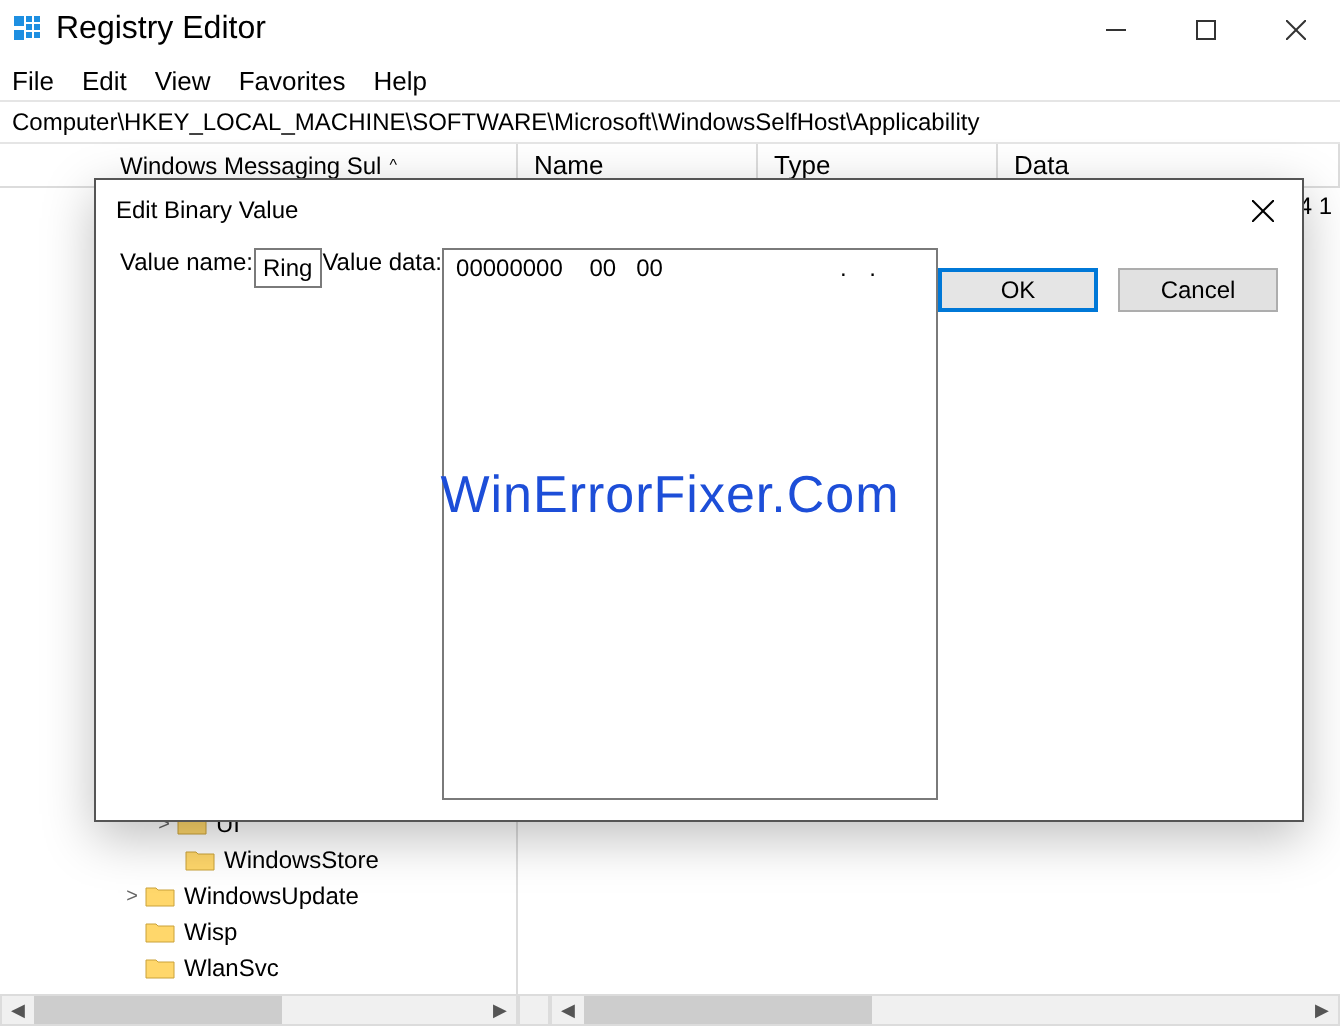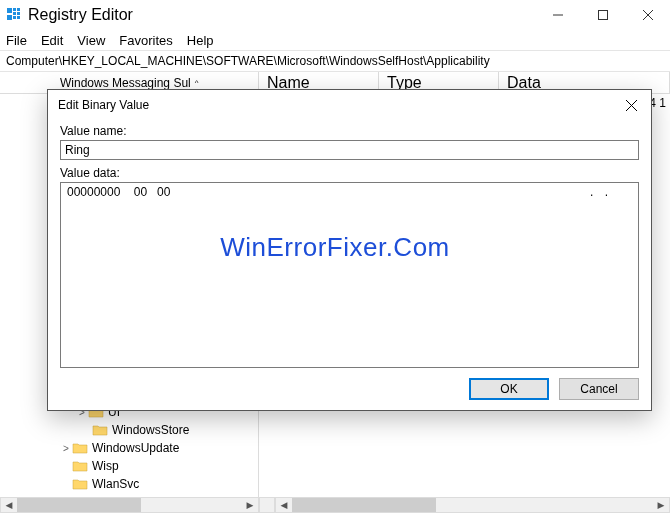--- a/index.html
+++ b/index.html
@@ -32,38 +32,38 @@
   .sort-caret { font-size: 8px; }
 
   .tree-body { position: absolute; bottom: 0; left: 0; right: 0; padding-bottom: 4px; }
   .tree-node { display: flex; align-items: center; height: 18px; font-size: 12px; }
   .expander { width: 12px; text-align: center; color: #666; font-size: 10px; }
   .folder-icon { width: 16px; height: 14px; margin-right: 4px; display:inline-block; }
   .folder-icon svg { display:block; }
 
   .list-pane { flex: 1; position: relative; }
   .list-header { height: 22px; display: flex; border-bottom: 1px solid #dcdcdc; }
-  .list-header .col { border-right: 1px solid #dcdcdc; padding-left: 8px; display: flex; align-items:center; font-size:16px; }
+  .list-header .col { border-right: 1px solid #dcdcdc; padding-left: 8px; display: flex; align-items:center; font-size:13px; }
   .list-body { position: relative; }
   .list-row { display:flex; height:18px; align-items:center; padding-left:8px; font-size:12px; }
 
   
   .hscrolls { position: absolute; bottom: 0; left: 0; right: 0; height: 16px; display:flex; }
   .hscroll { height:16px; background:#f0f0f0; display:flex; align-items:center; justify-content:space-between; border:1px solid #dcdcdc; }
   .hscroll .arrow { width:16px; height:14px; display:flex; align-items:center; justify-content:center; background:#f0f0f0; font-size:9px; color:#555; }
   .hscroll .track { flex:1; height:14px; background:#f0f0f0; position:relative; }
   .hscroll .thumb { position:absolute; top:0; bottom:0; background:#cdcdcd; }
 
   
   .dialog { position: absolute; left: 47px; top: 89px; width: 605px; height: 322px; background: #fff; border: 1px solid #555; box-shadow: 0 8px 24px rgba(0,0,0,.25); display:flex; flex-direction:column; }
   .dlg-titlebar { height: 30px; display:flex; align-items:center; padding-left:10px; }
   .dlg-title { font-size: 12px; }
   .dlg-spacer { flex:1; }
   .dlg-close { width: 40px; height:30px; display:flex; align-items:center; justify-content:center; }
-  .dlg-body { flex:1; padding: 4px 12px 10px 12px; display:flex; flex-direction:column; }
+  .dlg-body { flex:1; padding: 4px 12px 10px 12px; display:flex; }
   .lbl { font-size:12px; margin-bottom:2px; }
   .valname-box { border:1px solid #7a7a7a; height:20px; padding:2px 4px; background:#fff; font-size:12px; margin-bottom:6px; }
   .hex-box { border:1px solid #7a7a7a; flex:1; background:#fff; padding:2px 6px; font-family: Consolas, "Courier New", monospace; font-size:12px; white-space:pre; display:flex; }
   .hex-left { flex:0 0 auto; }
   .hex-right { margin-left:auto; padding-right:20px; letter-spacing:4px; }
   .dlg-buttons { display:flex; justify-content:flex-end; gap:10px; padding-top:10px; }
   .btn { width:80px; height:22px; font-size:12px; background:#e1e1e1; border:1px solid #adadad; display:flex; align-items:center; justify-content:center; }
   .btn.primary { border:2px solid #0078d7; background:#e5e5e5; }
 
   

